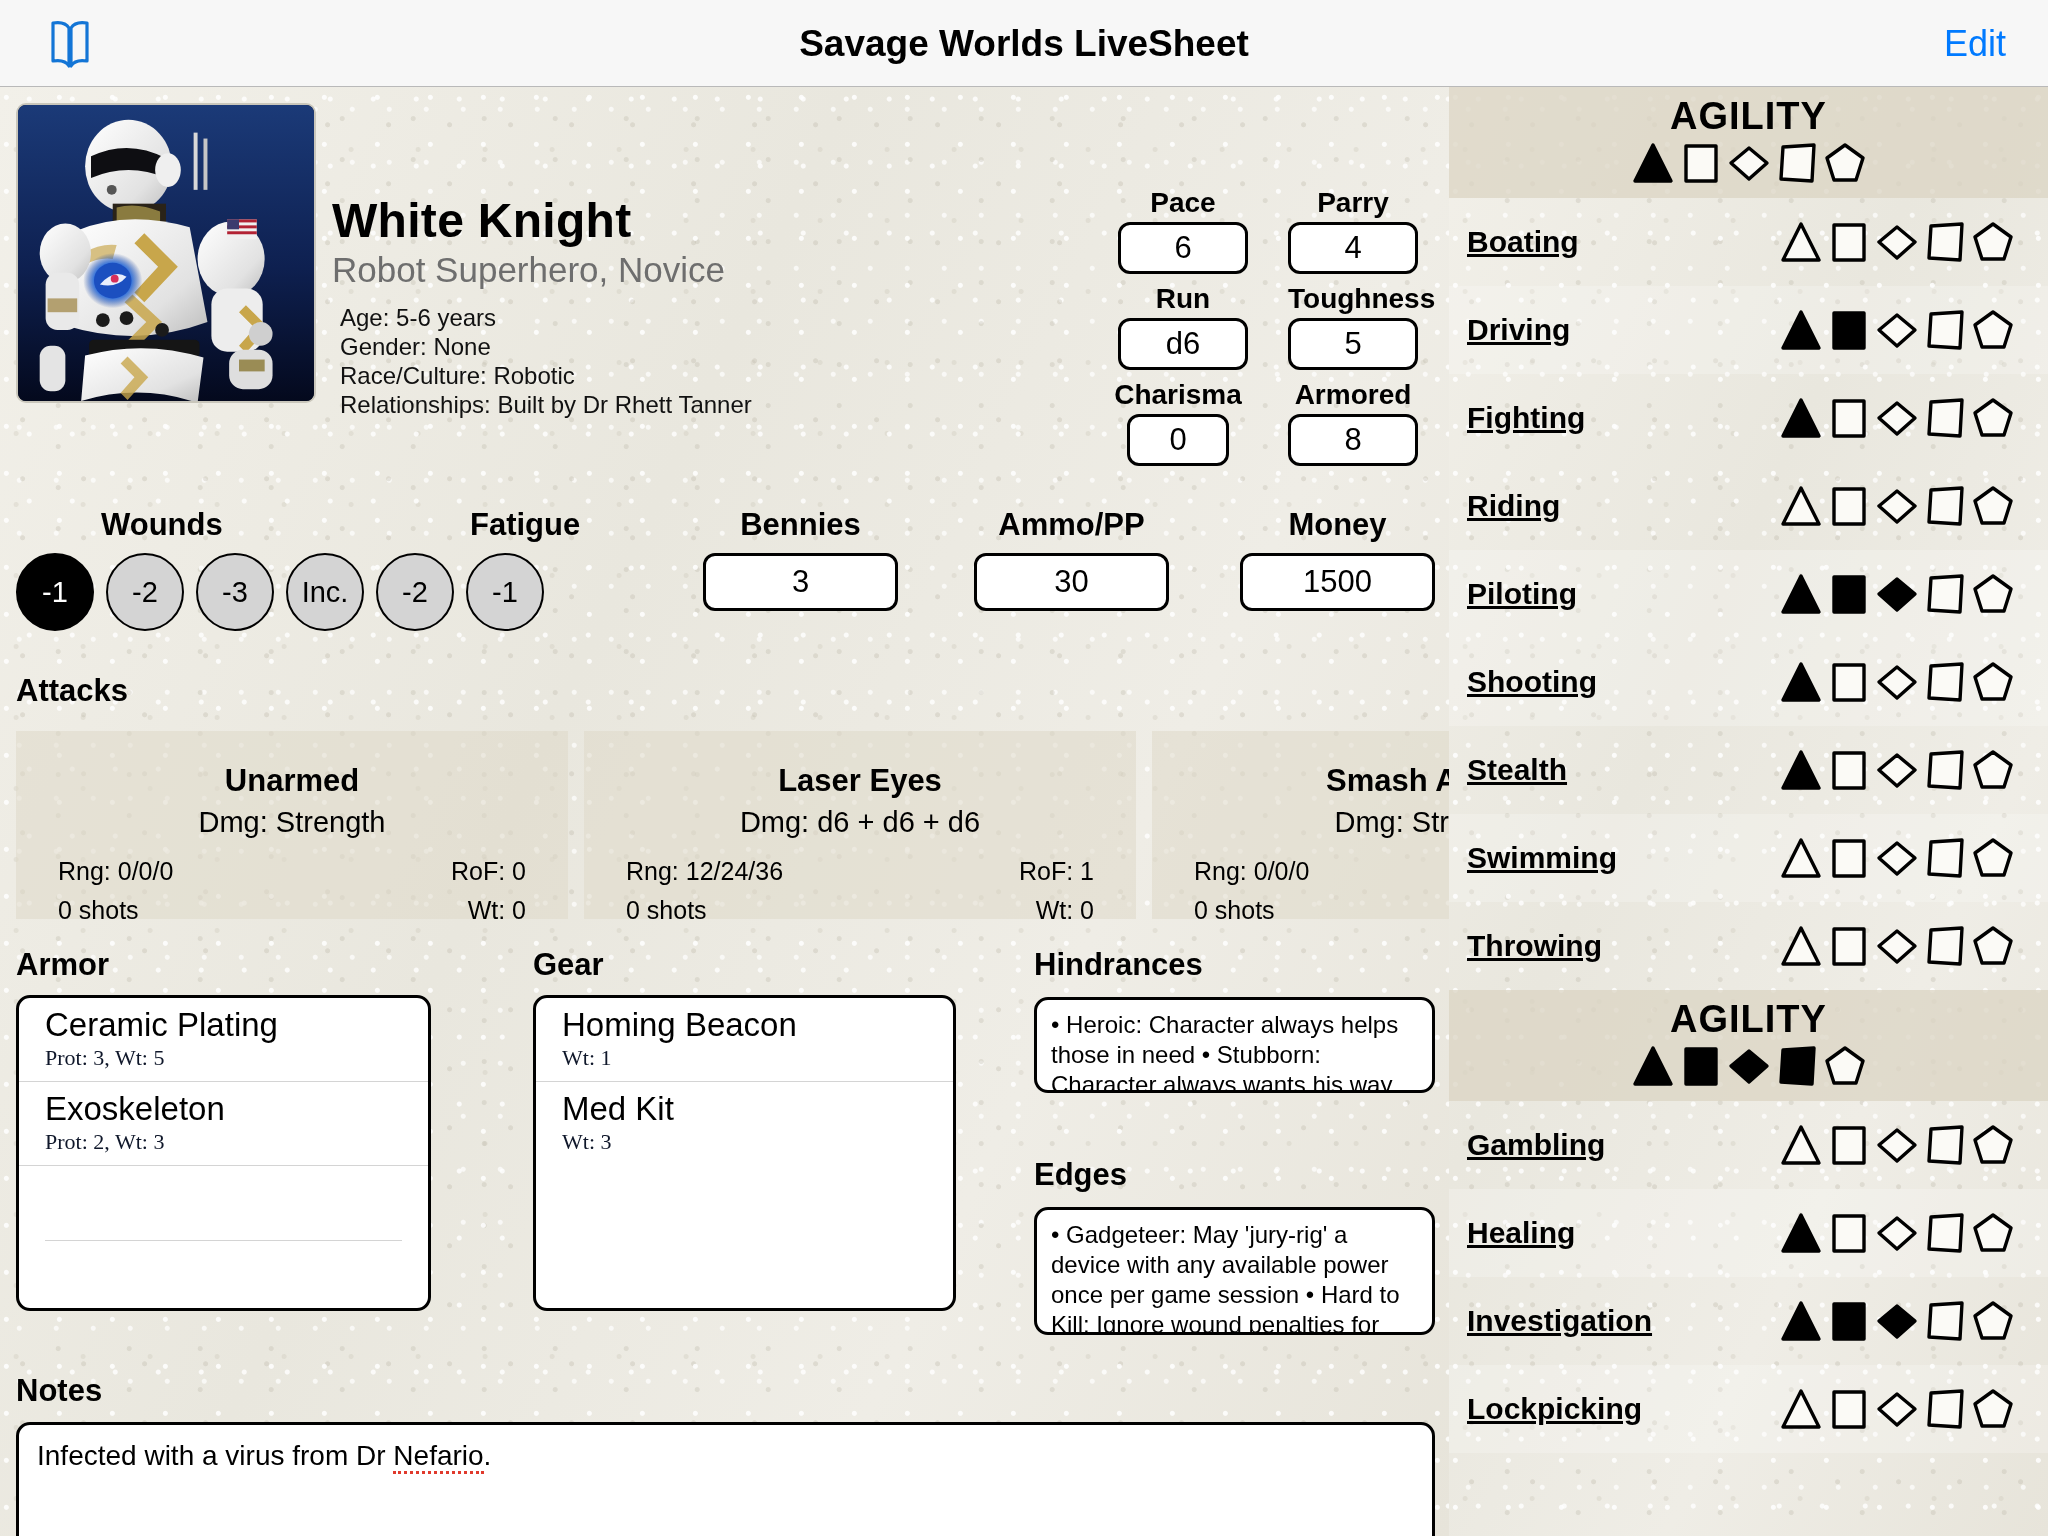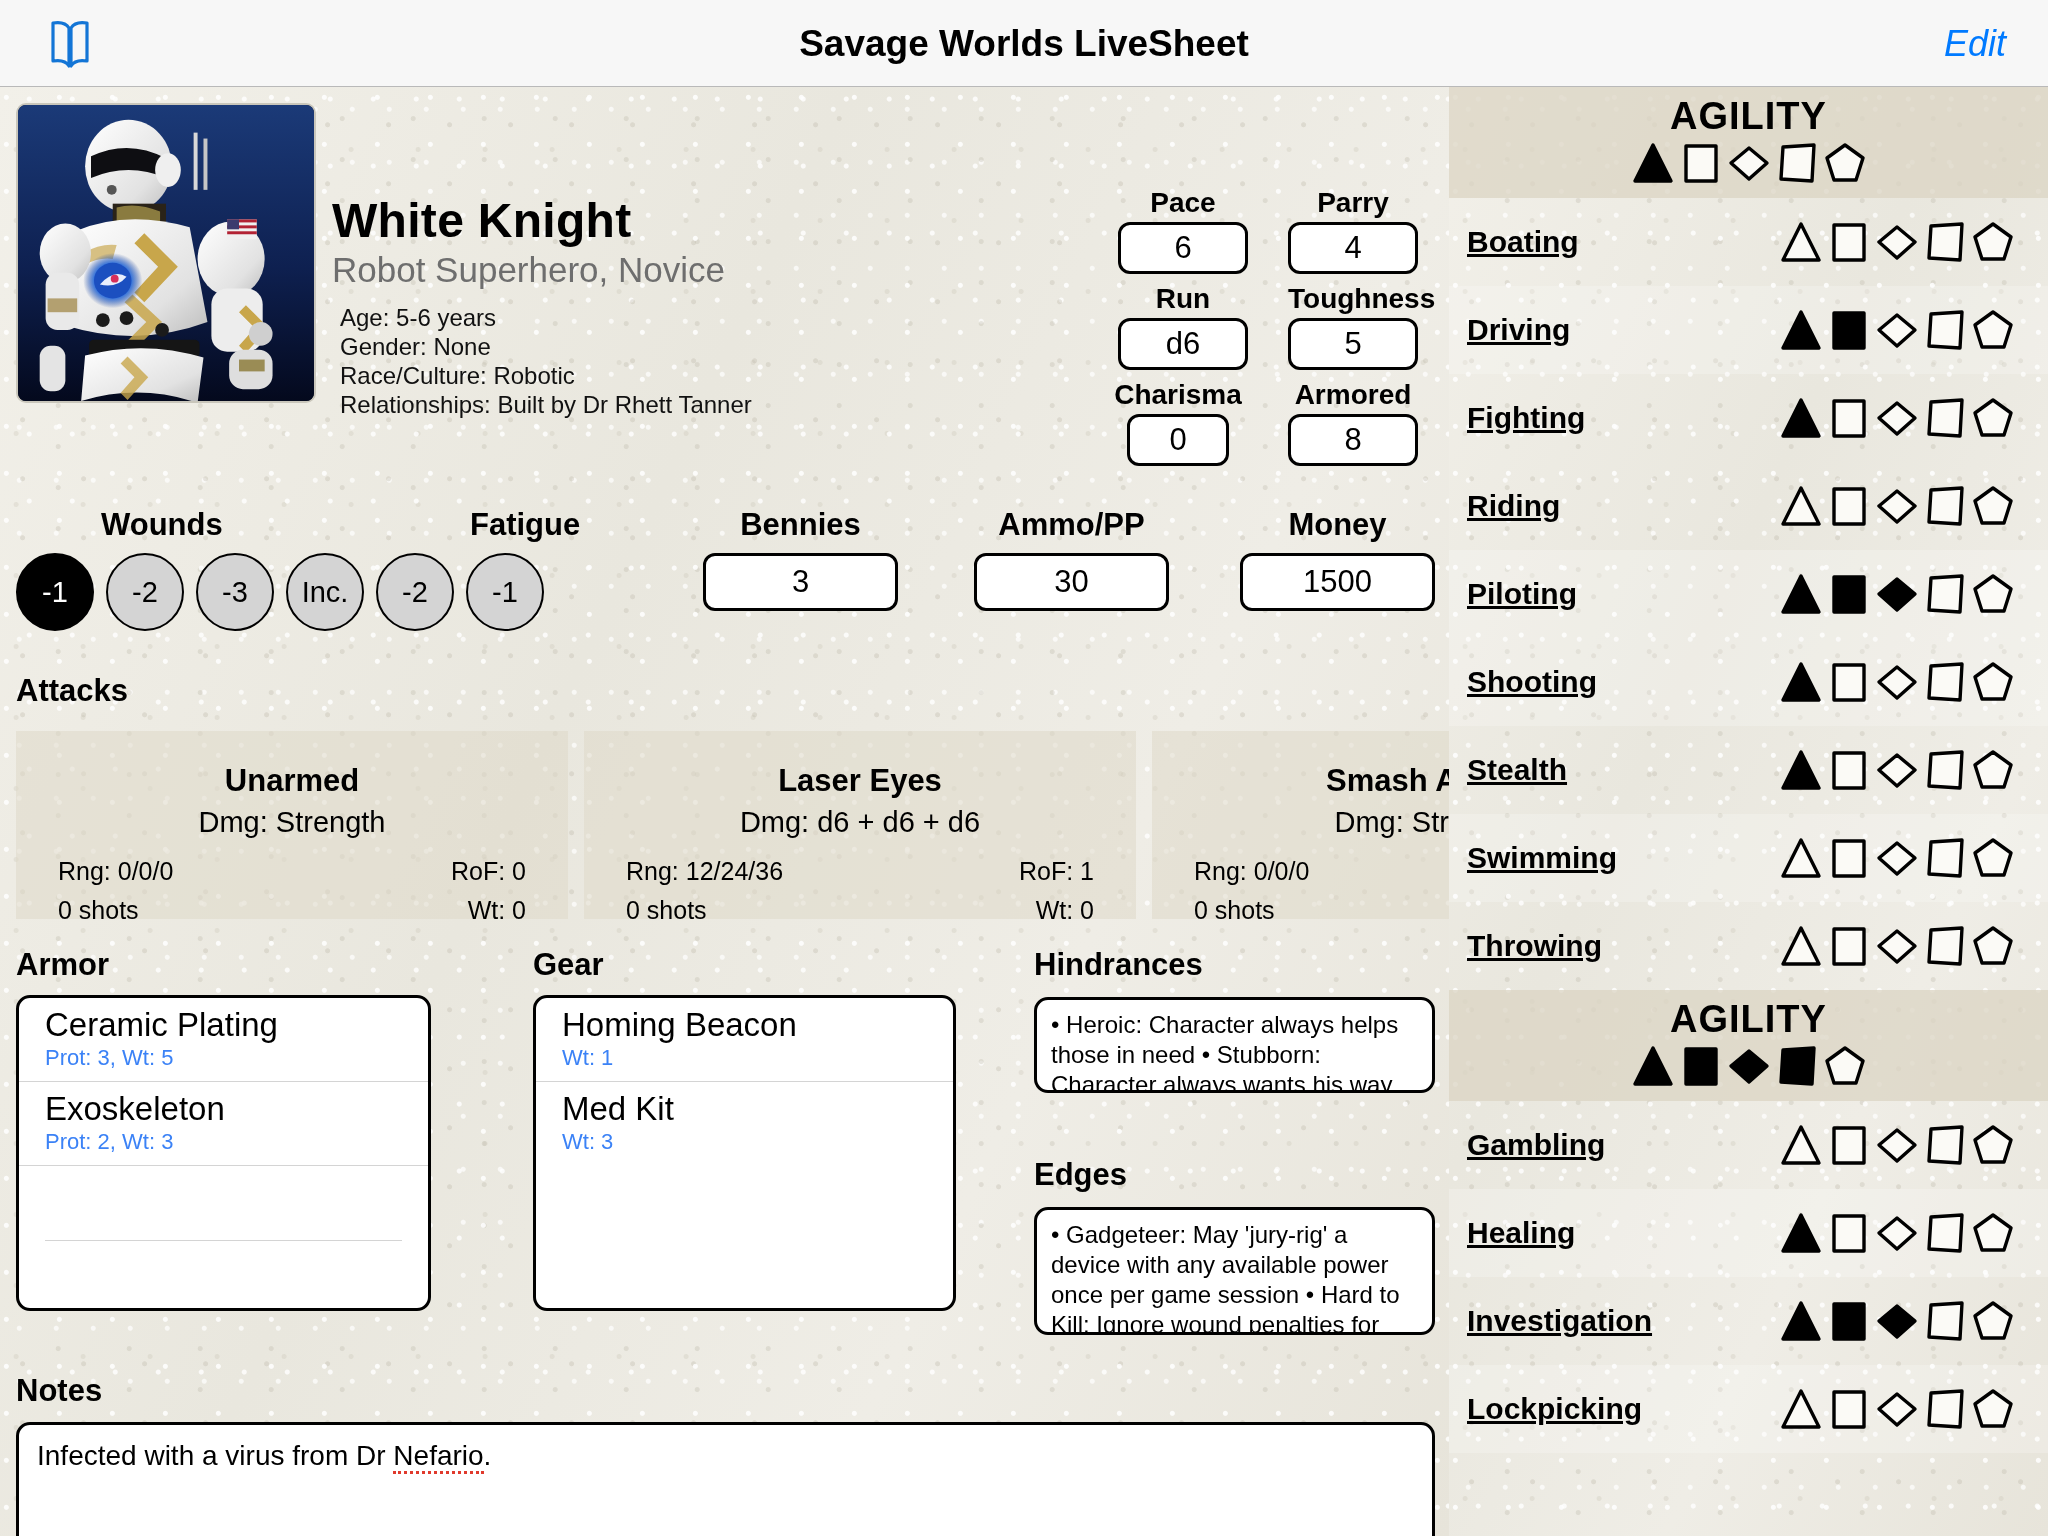--- a/index.html
+++ b/index.html
@@ -33,21 +33,21 @@
   }
   #book-btn { position: absolute; left: 42px; top: 16px; width: 56px; height: 56px; cursor: pointer; }
   #app-title {
     position: absolute; left: 0; top: 0; width: 2048px; height: 87px;
     display: flex; align-items: center; justify-content: center;
     font-size: 37px; font-weight: bold; color: #000;
   }
   #edit-btn {
     position: absolute; right: 42px; top: 0; height: 87px;
     display: flex; align-items: center;
-    font-size: 36px; color: #007aff; cursor: pointer; font-style: italic;
+    font-size: 36px; color: #007aff; cursor: pointer;
   }
 
   
   #sheet {
     position: absolute; left: 0; top: 87px; width: 1449px; height: 1449px;
     overflow: hidden;
   }
 
   
   #portrait {
@@ -103,21 +103,21 @@
   .atk-row  { display: flex; justify-content: space-between; font-size: 25px; color:#000; padding: 0 42px; margin-top: 18px; }
 
   
   .card {
     position: absolute; background: #fff; border: 3px solid #000; border-radius: 14px;
     overflow: hidden;
   }
   .card-item { padding: 8px 26px 10px 26px; border-bottom: 1px solid #d4d4d4; }
   .card-item:last-child { border-bottom: none; }
   .ci-name { font-size: 33px; color: #000; }
-  .ci-sub  { font-size: 22px; color: #3b82f6; margin-top: 1px; }
+  .ci-sub  { font-size: 22px; color: #0f172a; margin-top: 1px; font-family: Liberation Serif, serif; }
   .card-rule { height: 1px; background: #d4d4d4; margin: 0 26px; }
 
   
   .tbox {
     position: absolute; background: #fff; border: 3px solid #000; border-radius: 14px;
     overflow: hidden; padding: 10px 14px; font-size: 24px; line-height: 30px; color: #000;
   }
   #notes-box { font-size: 28px; line-height: 34px; padding: 14px 18px; }
   .spell { border-bottom: 3px dotted #e0392c; }
 

